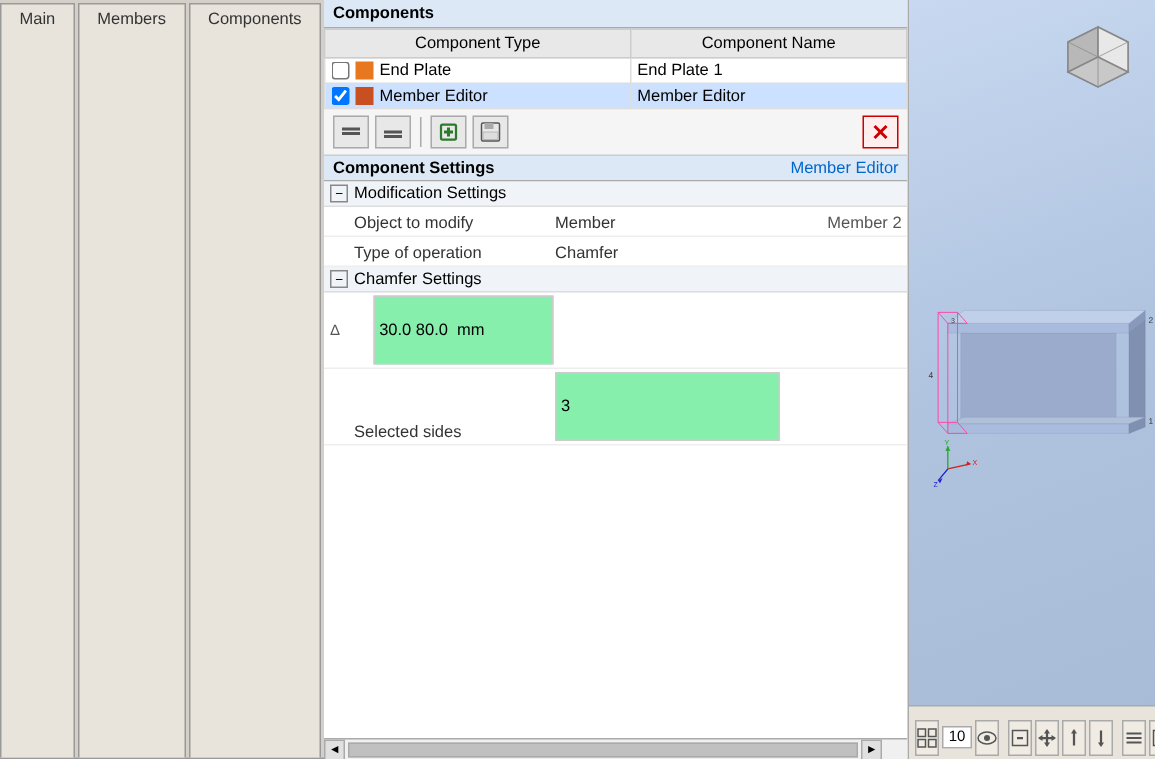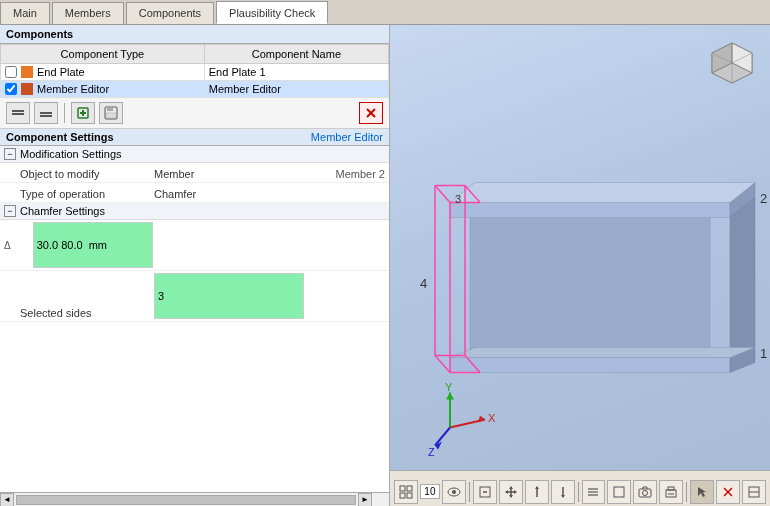--- a/index.html
+++ b/index.html
@@ -1,18 +1,18 @@
 <!DOCTYPE html>
 <html><head>
   <meta charset="utf-8">
   <style>
     * { margin: 0; padding: 0; box-sizing: border-box; }
     body { font-family: 'Segoe UI', Tahoma, Geneva, Verdana, sans-serif; font-size: 11px; background: #f0f0f0; width: 770px; height: 506px; overflow: hidden; }
 
-    .app-container { display: flex; flex-direction: column; width: 770px; height: 506px; }
+    .app-container { display: flex; flex-direction: row; width: 770px; height: 506px; }
 
     
     .tab-bar { display: flex; background: #d4d0c8; border-bottom: 1px solid #999; }
     .tab {
       padding: 4px 12px;
       cursor: pointer;
       border: 1px solid #999;
       border-bottom: none;
       background: #e8e4dc;
       margin-right: 2px;
@@ -255,21 +255,20 @@
   </style>
 </head>
 <body>
 
 <div class="app-container">
 
   <div class="tab-bar">
     <div class="tab">Main</div>
     <div class="tab">Members</div>
     <div class="tab">Components</div>
-    <div class="tab active">Plausibility Check</div>
   </div>
 
   <div class="main-content">
 
     <div class="left-panel">
 
       <div class="section-header">Components</div>
 
       <table class="components-table">
         <thead>

